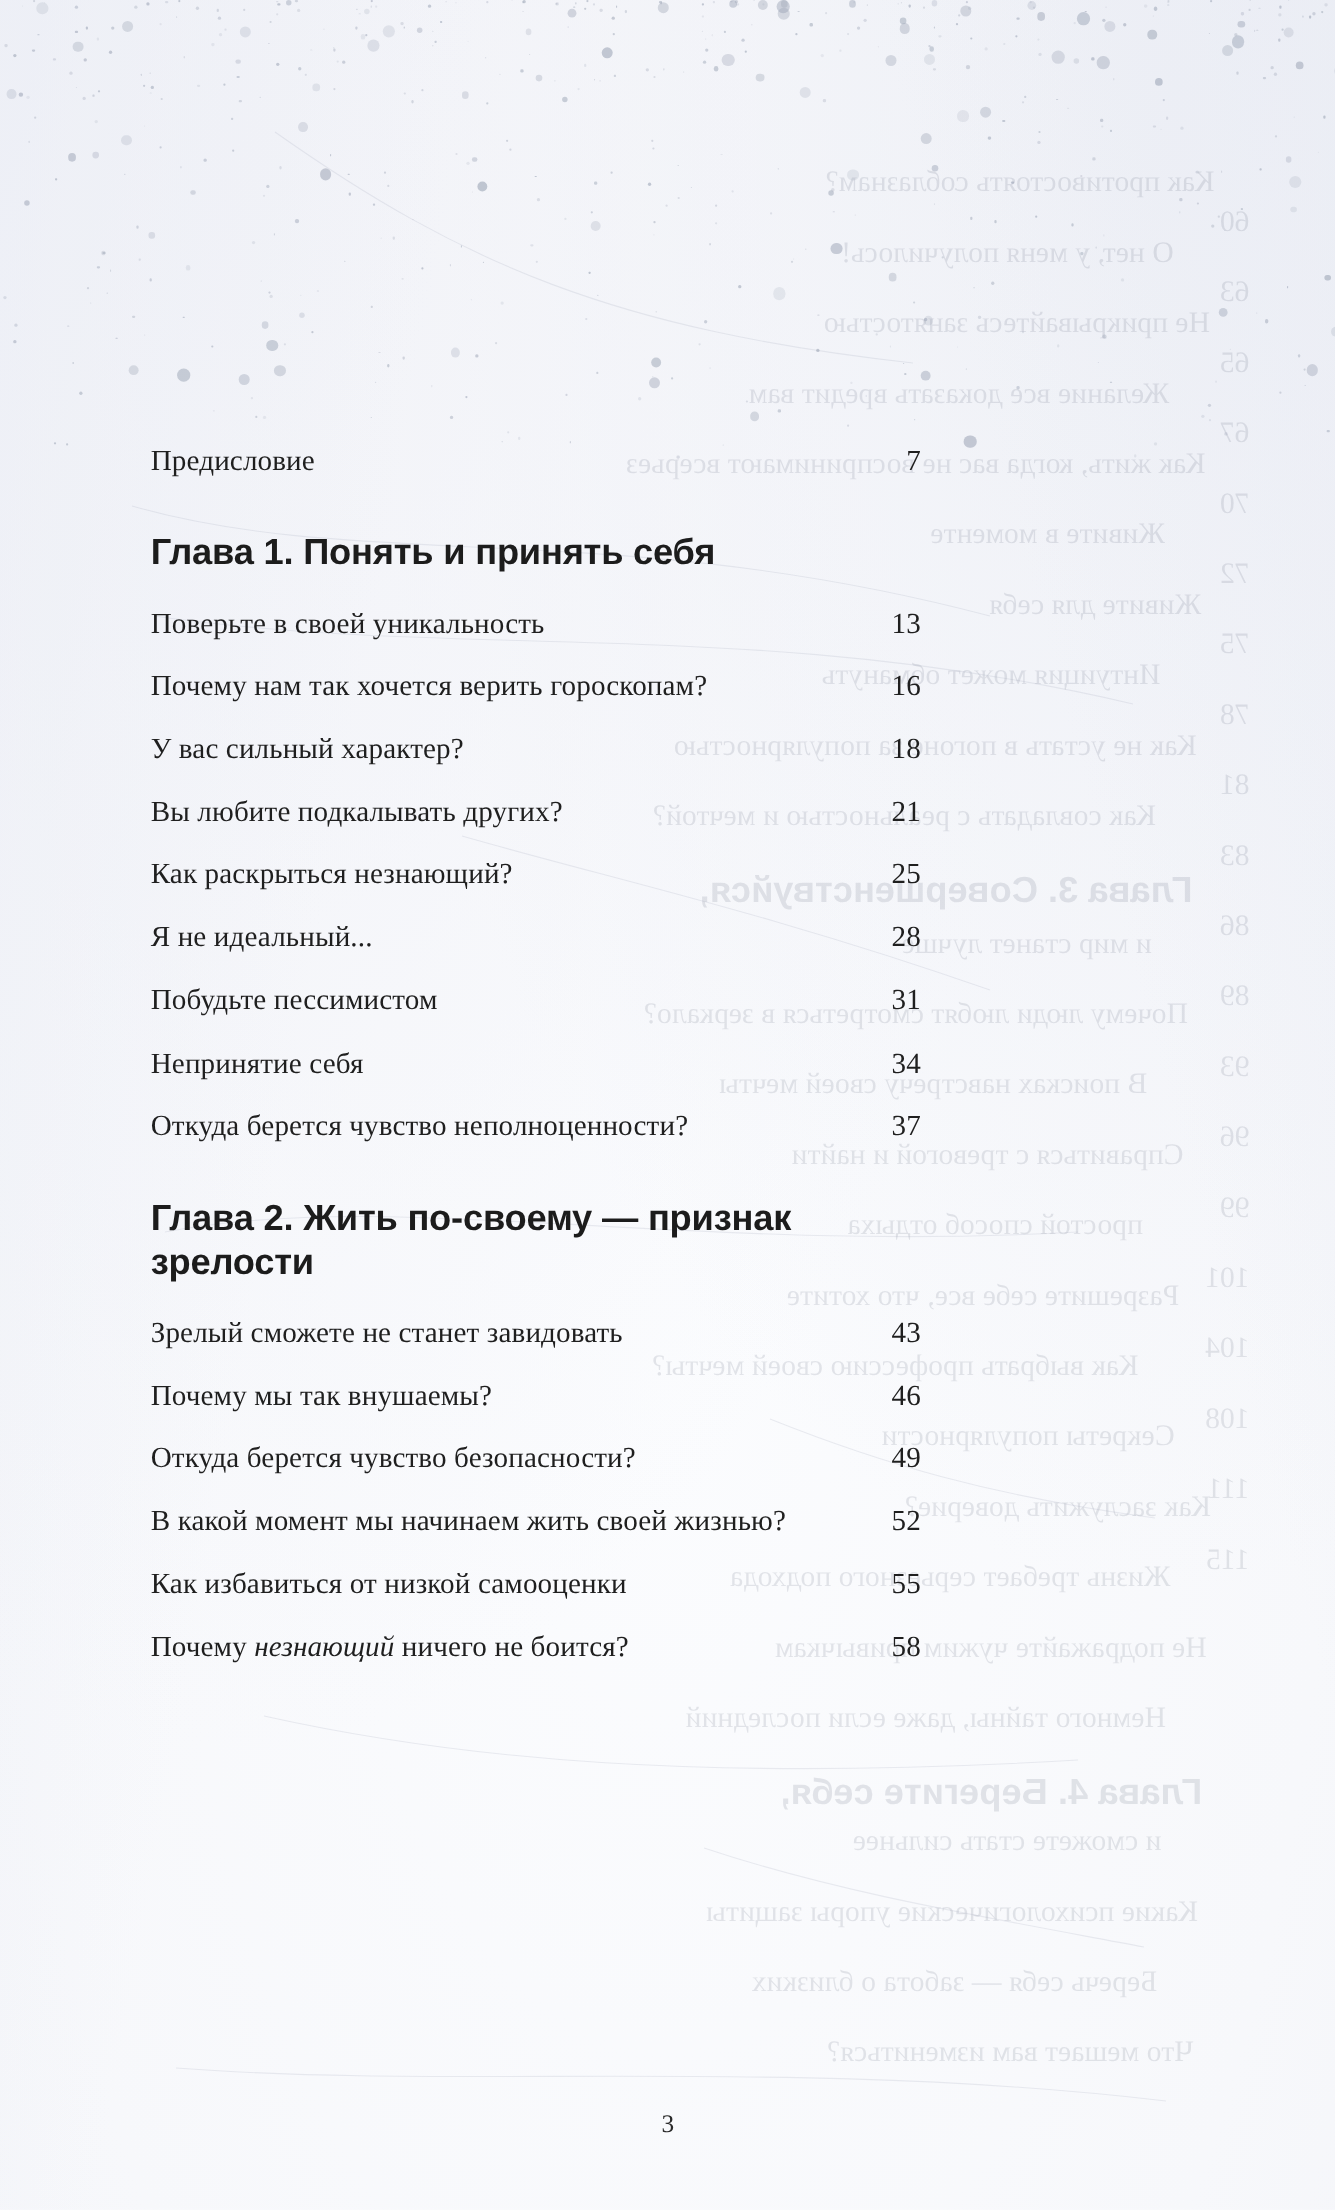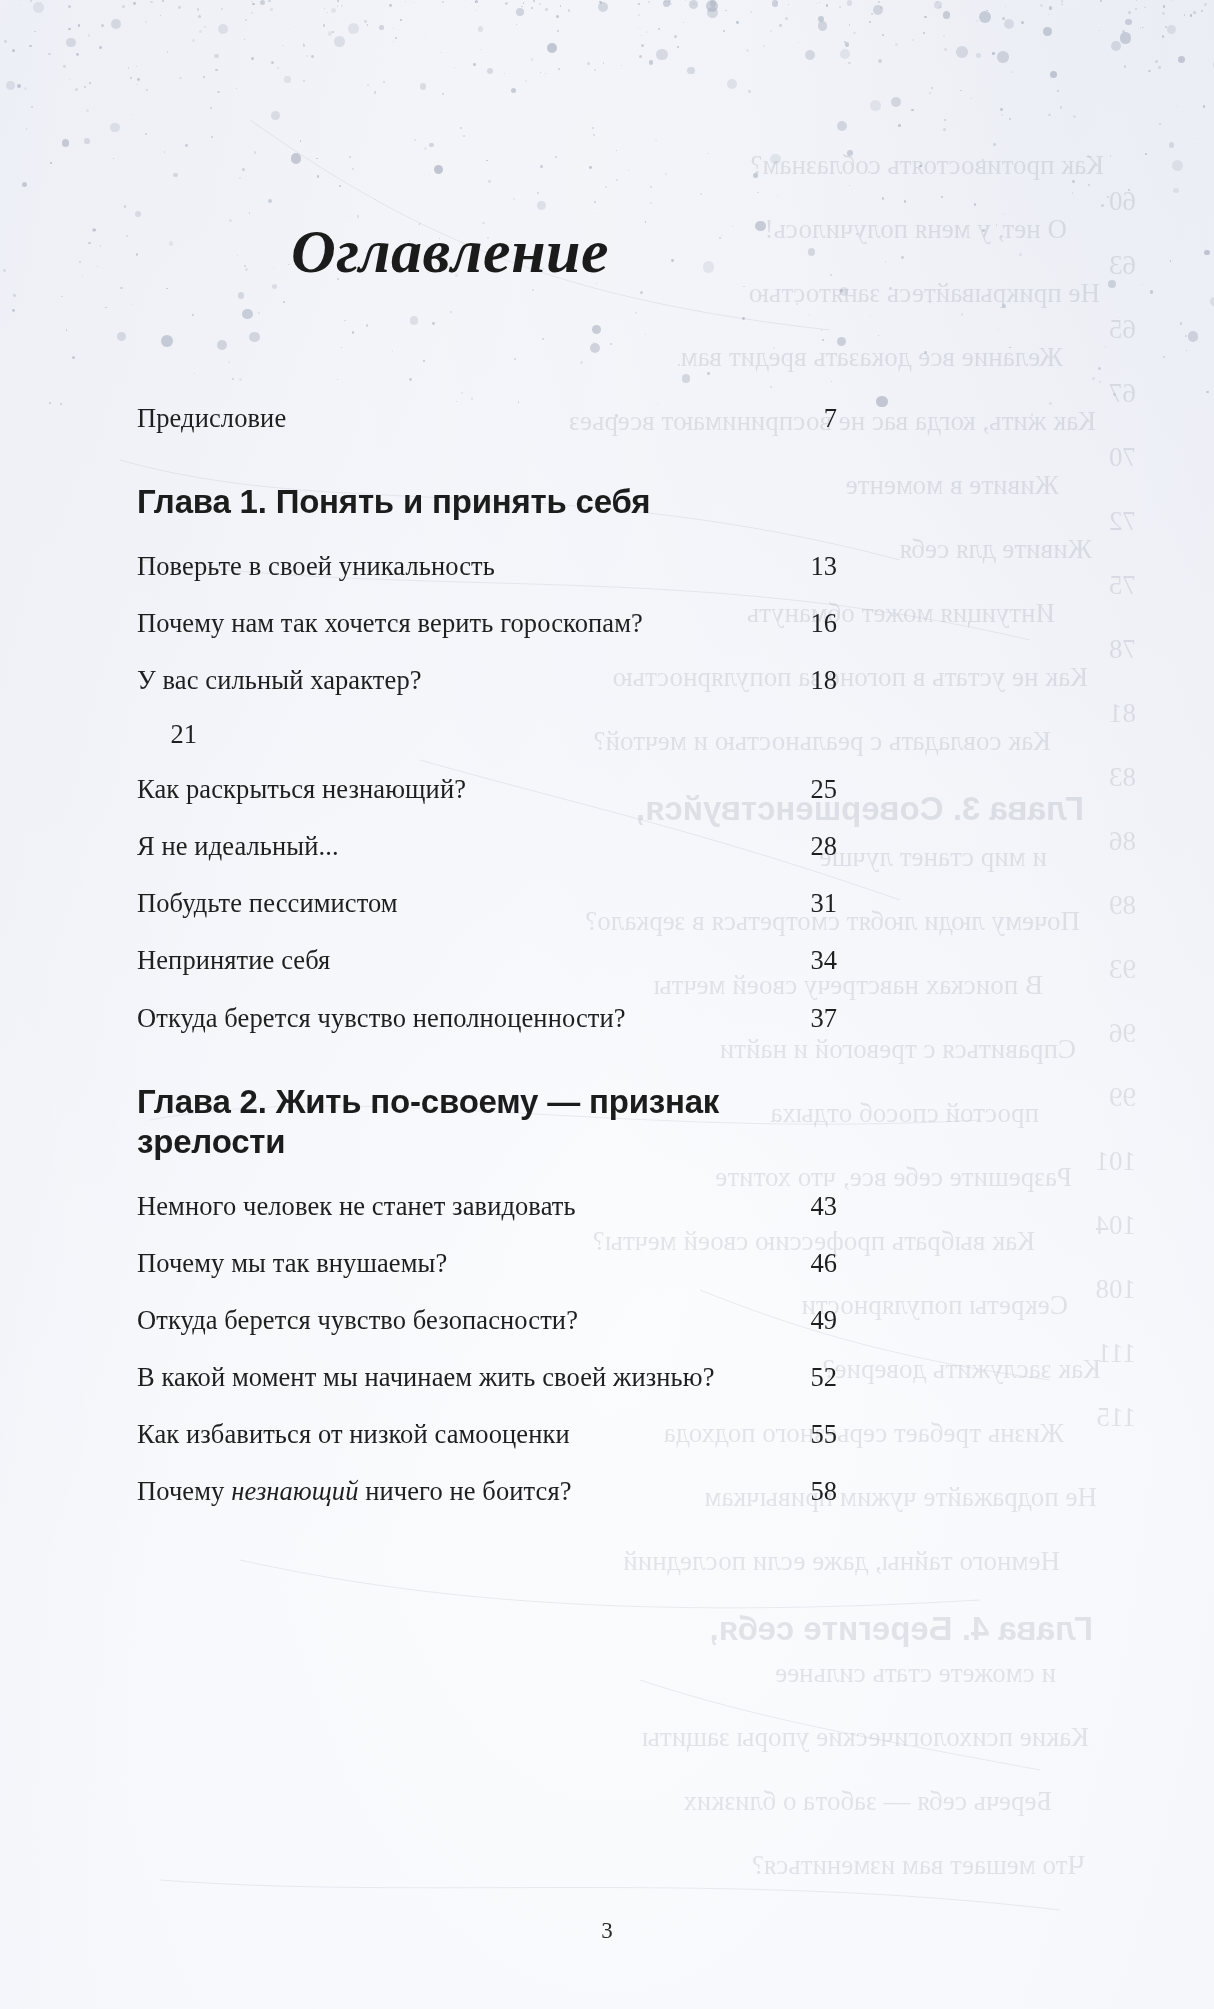--- a/index.html
+++ b/index.html
@@ -733,21 +733,20 @@
       <span class="speck" style="left: 419.8px; top: 83.1px; width: 6.5px; height: 6.5px; opacity: 0.3;"></span>
       <span class="speck" style="left: 418.5px; top: 222.9px; width: 1.9px; height: 1.9px; opacity: 0.47;"></span>
       <span class="speck" style="left: 763px; top: 45px; width: 1.5px; height: 1.5px; opacity: 0.18;"></span>
       <span class="speck" style="left: 19.5px; top: 5.2px; width: 1.2px; height: 1.2px; opacity: 0.2;"></span>
       <span class="speck" style="left: 327.6px; top: 31px; width: 4.5px; height: 4.5px; opacity: 0.19;"></span>
       <span class="speck" style="left: 454.1px; top: 67.2px; width: 1.1px; height: 1.1px; opacity: 0.36;"></span>
       <span class="speck" style="left: 687.3px; top: 66.7px; width: 7.8px; height: 7.8px; opacity: 0.34;"></span>
       <span class="speck" style="left: 178.4px; top: 6.4px; width: 2.9px; height: 2.9px; opacity: 0.36;"></span>
     </div>
 
-  <h1 class="toc-title">Оглавление</h1>
 
   <div class="toc-list" id="tocList">
       <div class="row preface">
         <span class="entry">Предисловие</span>
         <span class="pageno">7</span>
       </div>
       <div class="sp-before-chapter"></div>
       <div class="chapter">Глава 1. Понять и принять себя</div>
       <div class="sp-after-chapter"></div>
       <div class="row">
@@ -756,20 +755,21 @@
       </div>
       <div class="row">
         <span class="entry">Почему нам так хочется верить гороскопам?</span>
         <span class="pageno">16</span>
       </div>
       <div class="row">
         <span class="entry">У вас сильный характер?</span>
         <span class="pageno">18</span>
       </div>
       <div class="row">
+        <span class="entry">Вы любите подкалывать других?</span>
         <span class="pageno">21</span>
       </div>
       <div class="row">
         <span class="entry">Как раскрыться незнающий?</span>
         <span class="pageno">25</span>
       </div>
       <div class="row">
         <span class="entry">Я не идеальный...</span>
         <span class="pageno">28</span>
       </div>
@@ -782,21 +782,21 @@
         <span class="pageno">34</span>
       </div>
       <div class="row">
         <span class="entry">Откуда берется чувство неполноценности?</span>
         <span class="pageno">37</span>
       </div>
       <div class="sp-before-chapter"></div>
       <div class="chapter">Глава 2. Жить по-своему — признак зрелости</div>
       <div class="sp-after-chapter"></div>
       <div class="row">
-        <span class="entry">Немного человек не станет завидовать</span>
+        <span class="entry">Зрелый сможете не станет завидовать</span>
         <span class="pageno">43</span>
       </div>
       <div class="row">
         <span class="entry">Почему мы так внушаемы?</span>
         <span class="pageno">46</span>
       </div>
       <div class="row">
         <span class="entry">Откуда берется чувство безопасности?</span>
         <span class="pageno">49</span>
       </div>

